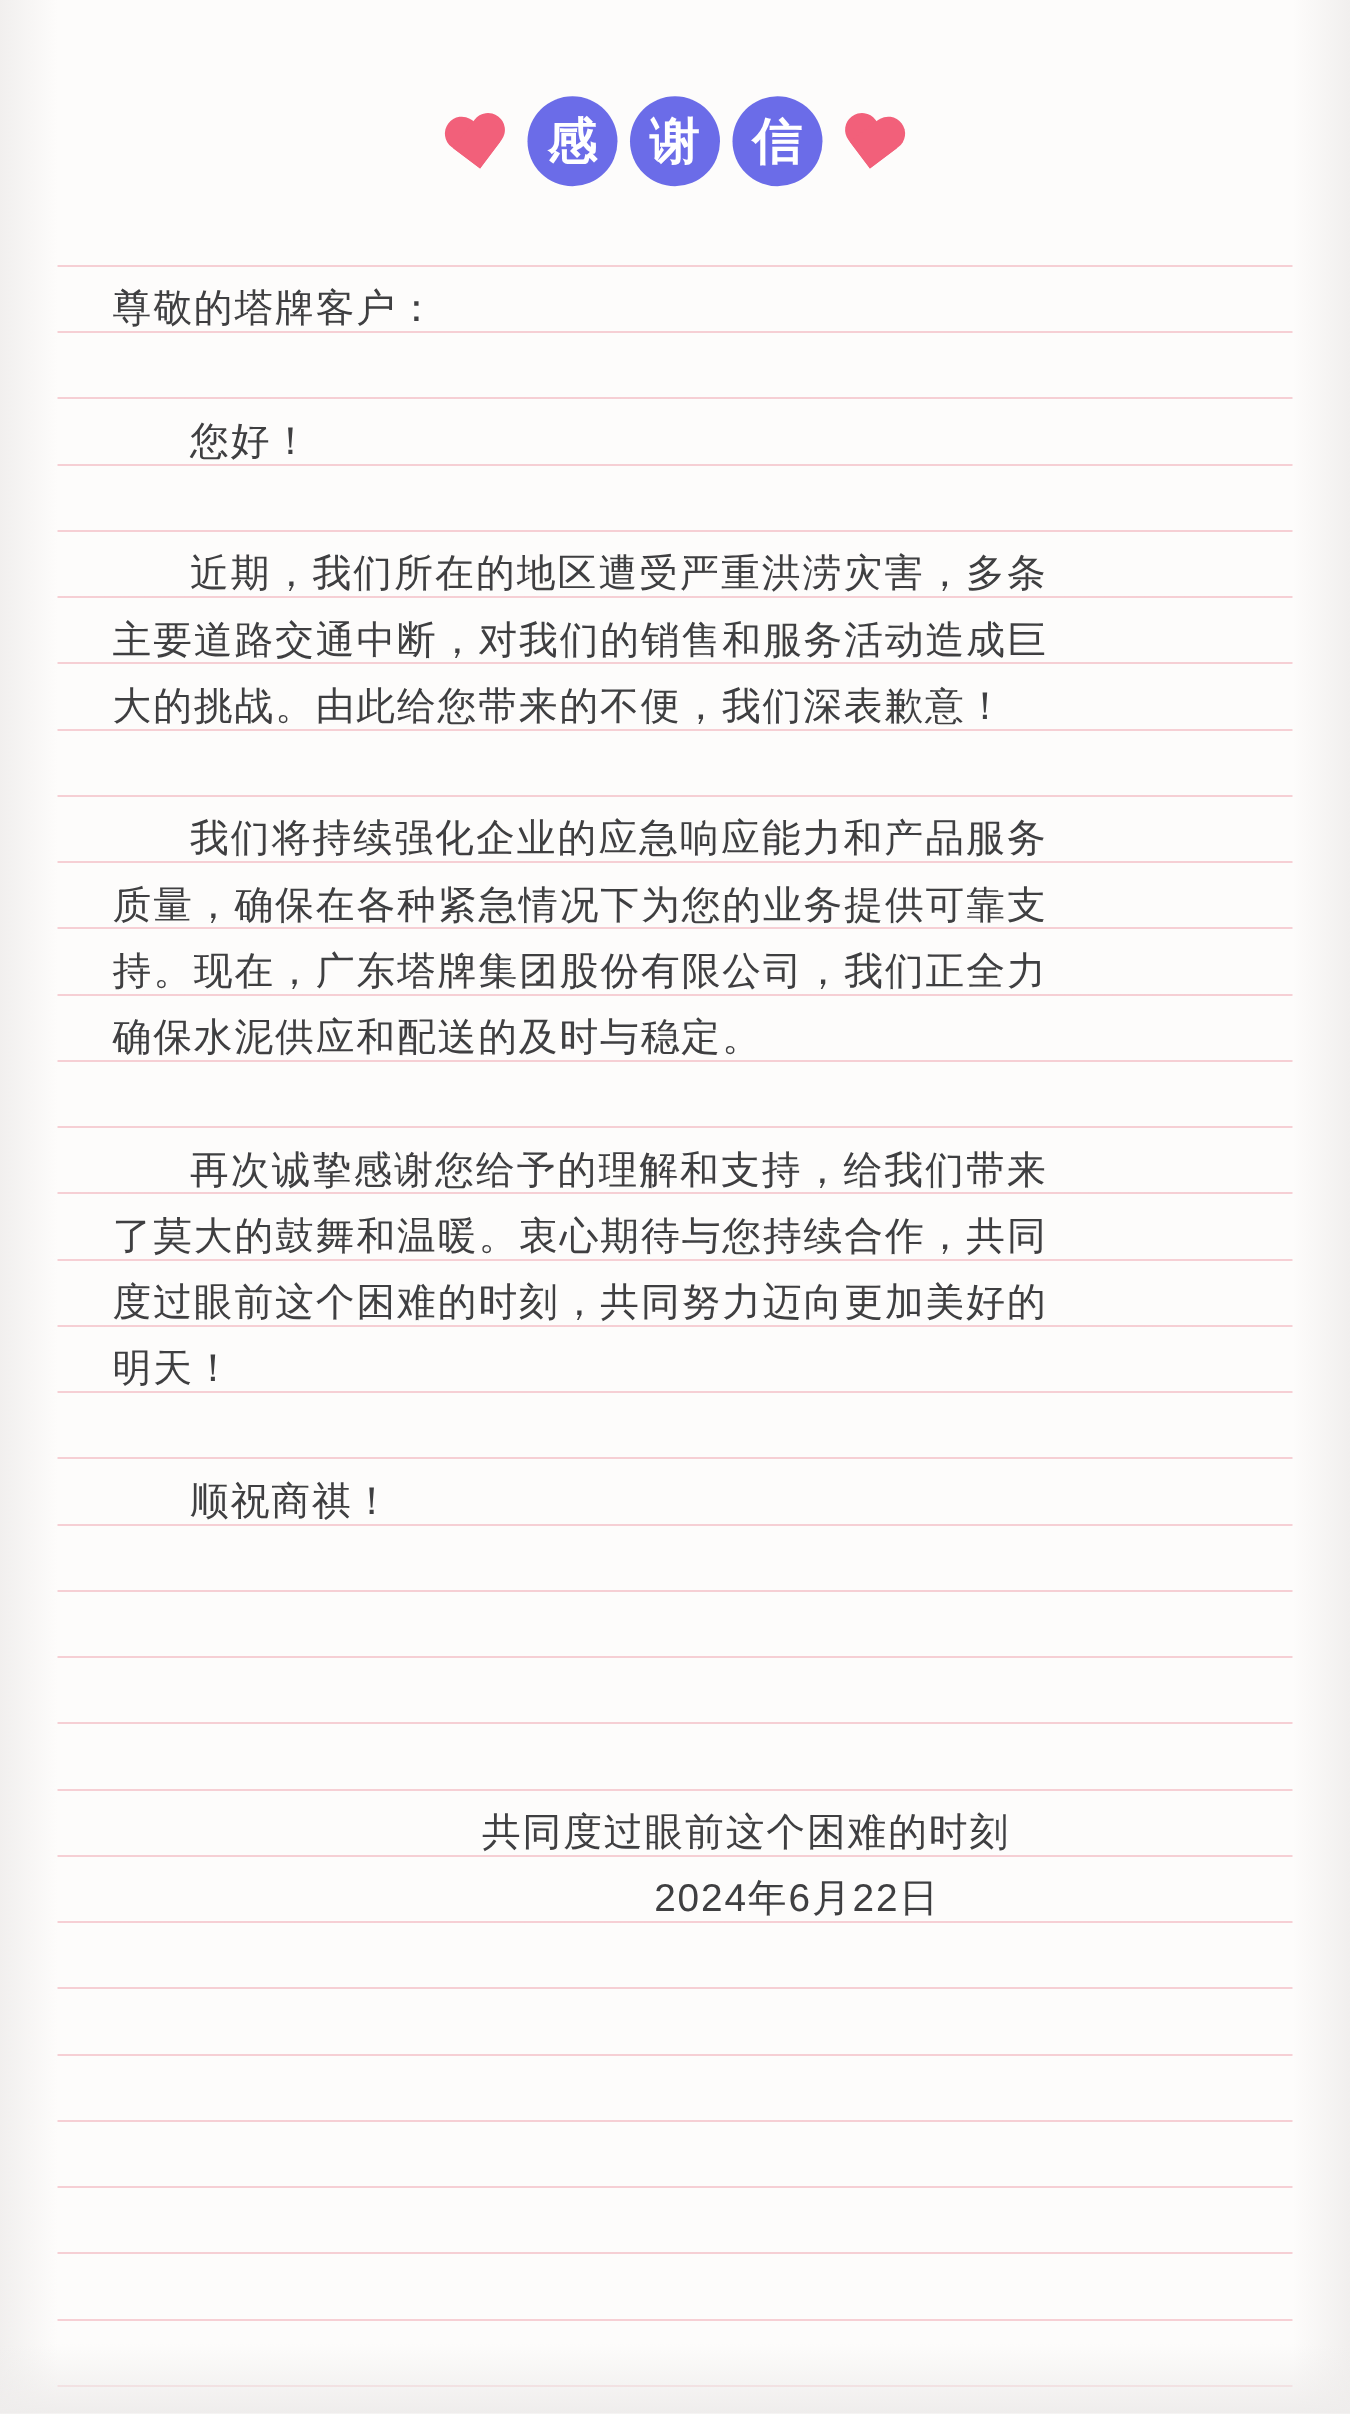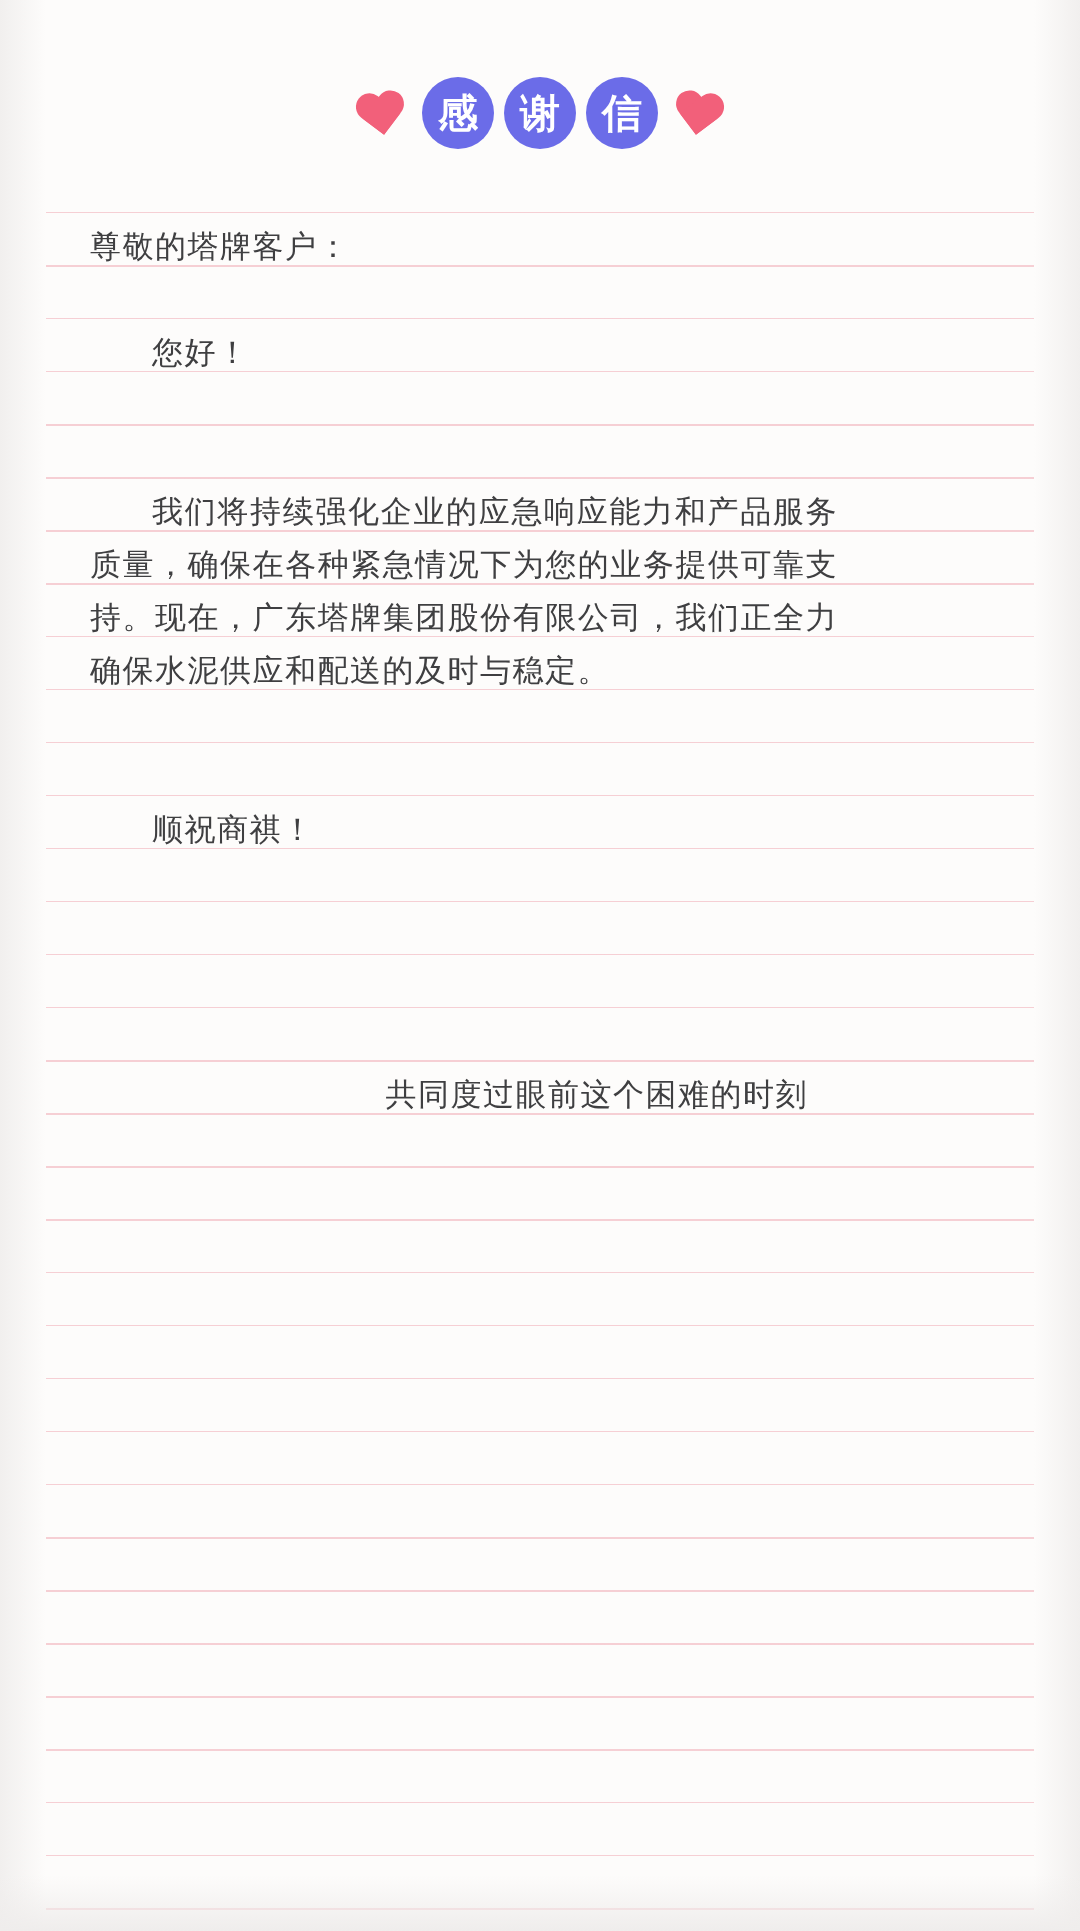--- a/index.html
+++ b/index.html
@@ -178,36 +178,39 @@
   <div class="letter">
 
     <div class="line-block salutation">尊敬的塔牌客户：</div>
 
     <div class="spacer-53"></div>
 
     <div class="line-block indent-2">您好！</div>
 
     <div class="spacer-53"></div>
 
+    <div class="line-block indent-2">近期，我们所在的地区遭受严重洪涝灾害，多条主要道路交通中断，对我们的销售和服务活动造成巨大的挑战。由此给您带来的不便，我们深表歉意！</div>
 
     <div class="spacer-53"></div>
 
     <div class="line-block indent-2">我们将持续强化企业的应急响应能力和产品服务质量，确保在各种紧急情况下为您的业务提供可靠支持。现在，广东塔牌集团股份有限公司，我们正全力确保水泥供应和配送的及时与稳定。</div>
 
     <div class="spacer-53"></div>
 
+    <div class="line-block indent-2">再次诚挚感谢您给予的理解和支持，给我们带来了莫大的鼓舞和温暖。衷心期待与您持续合作，共同度过眼前这个困难的时刻，共同努力迈向更加美好的明天！</div>
 
     <div class="spacer-53"></div>
 
     <div class="line-block indent-2">顺祝商祺！</div>
 
     <div class="spacer-106"></div>
     <div class="spacer-106"></div>
 
     <div class="sign-block">
       <div class="sign-line">共同度过眼前这个困难的时刻</div>
     </div>
 
+    <div class="date-line">2024年6月22日</div>
 
   </div>
 
   <div class="bottom-fade"></div>
 </div>
 
 </body></html>

